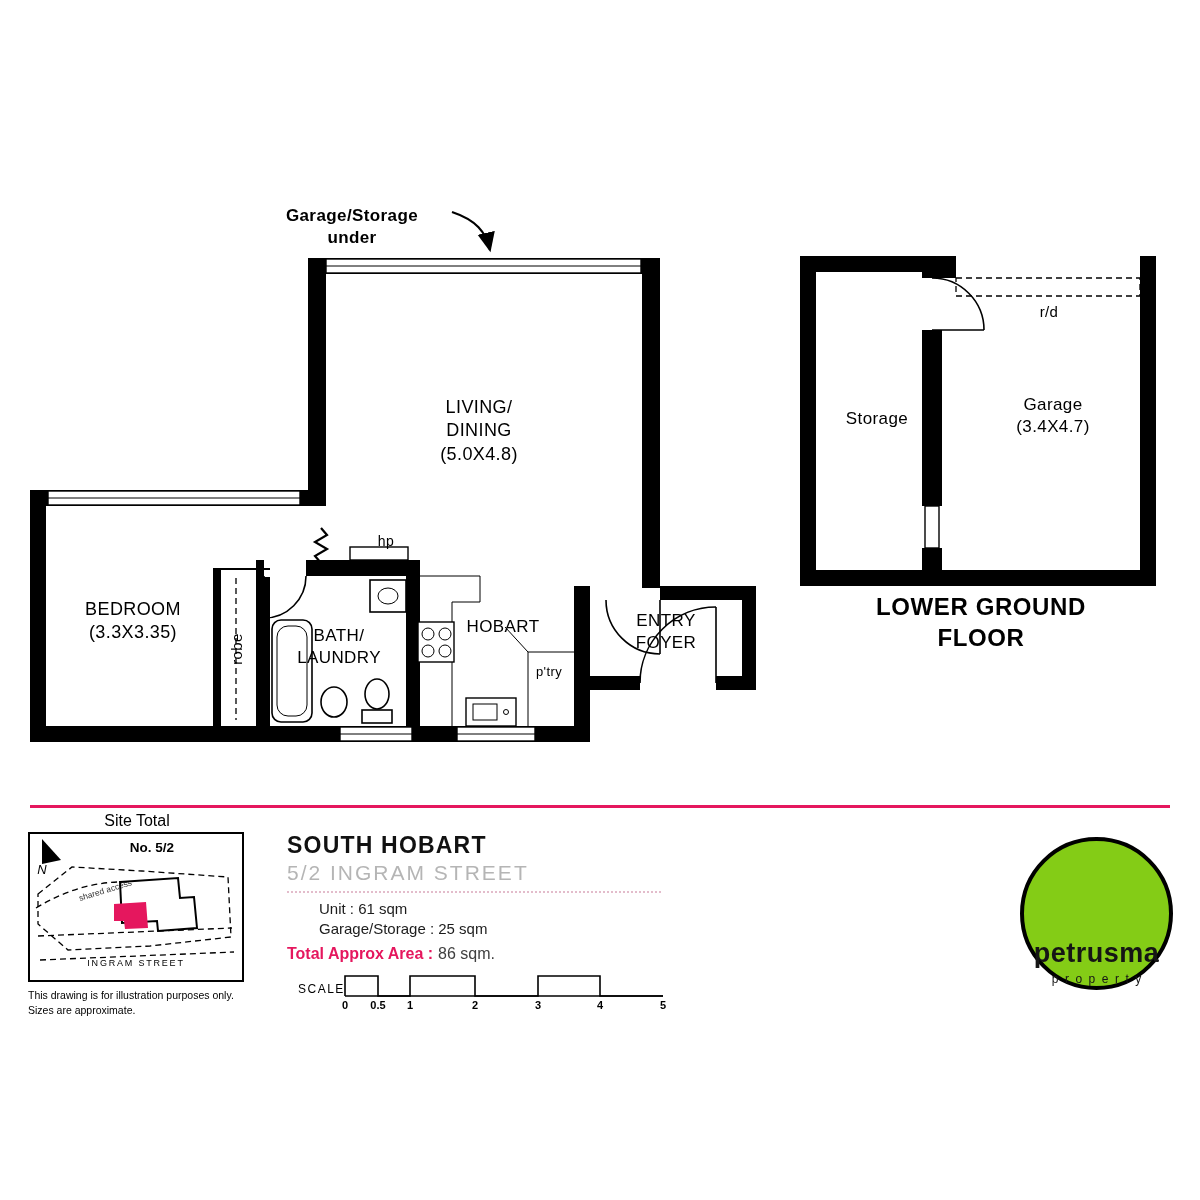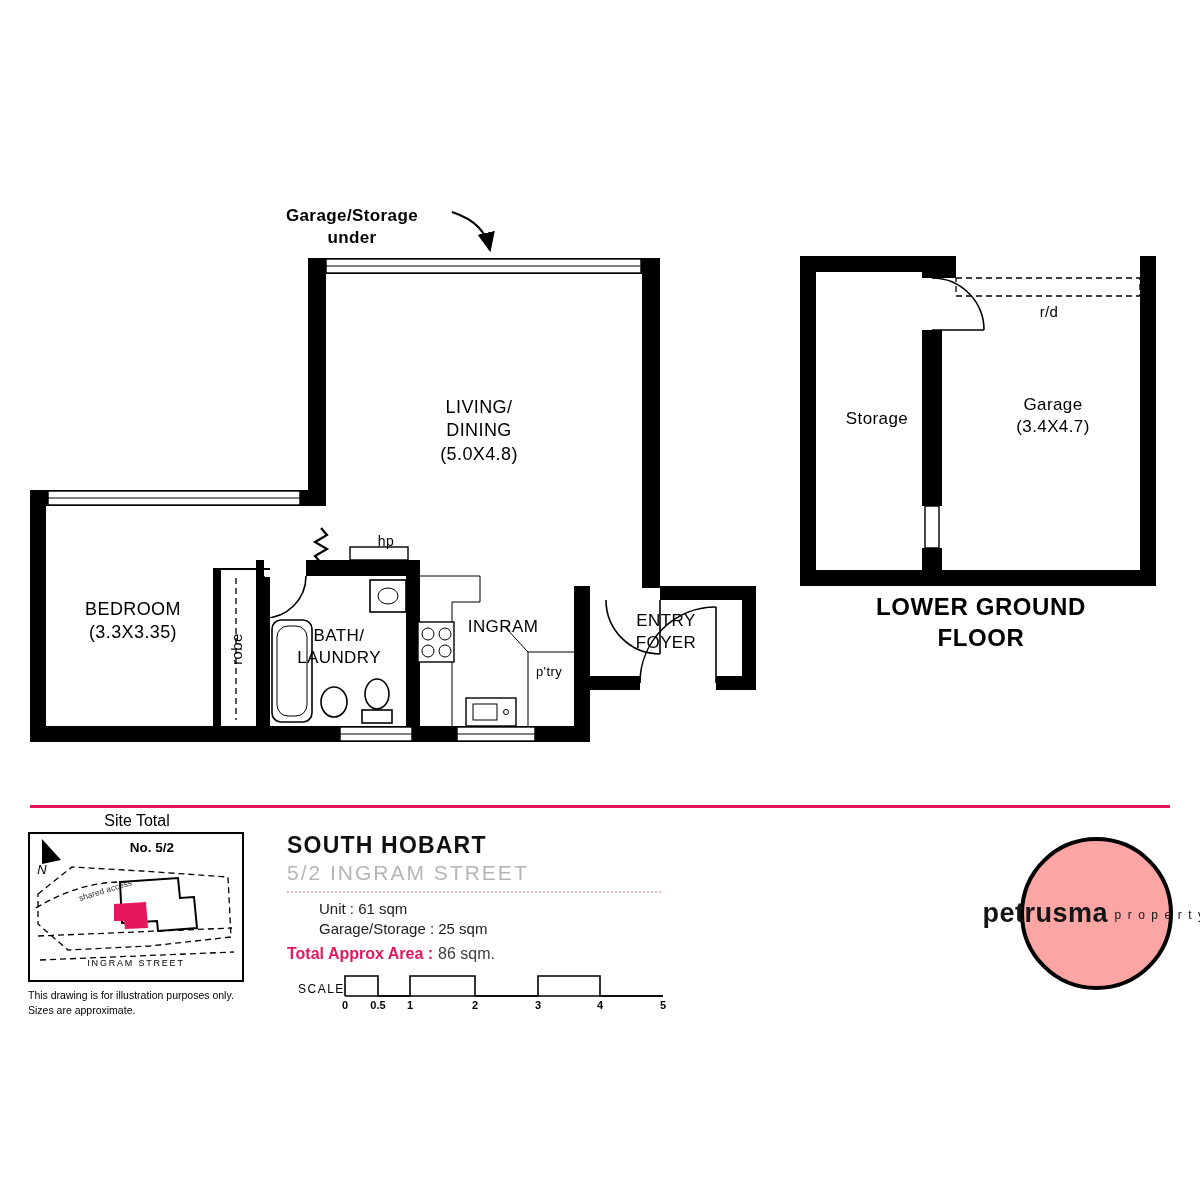--- a/index.html
+++ b/index.html
@@ -34,21 +34,21 @@
   .address { position:absolute; left:287px; top:861px; font-size:21px; letter-spacing:2px; color:#b5b5b5; }
   .dotted-divider { position:absolute; left:287px; top:891px; width:374px; border-top:2px dotted #e3bccb; }
   .area-line { position:absolute; left:287px; font-size:15px; color:#1c1c1c;margin-left:32px; }
   .total-line { position:absolute; left:287px; top:945px; font-size:16px; }
   .total-line .t-label { color:#E5175E; font-weight:bold; }
   .total-line .t-value { margin-left:5px; color:#404040; }
   .scale-label { position:absolute; left:298px; top:982px; font-size:12px; letter-spacing:1.5px; }
   .tick { position:absolute; top:999px; transform:translateX(-50%); font-size:11px; font-weight:bold; }
 
   .logo { position:absolute; left:1020px; top:837px; width:153px; height:153px; border:4px solid #000; border-radius:50%;
-          display:flex; flex-direction:row; align-items:center; justify-content:center; background:#fca5a5; }
+          display:flex; flex-direction:column; align-items:center; justify-content:flex-end; background:#84cc16; }
   .logo-name { font-size:27px; font-weight:bold; letter-spacing:.5px; color:#151515; }
   .logo-tagline { font-size:12px; letter-spacing:6.5px; text-indent:6.5px; margin-top:3px; color:#151515; }
 </style>
 </head>
 <body>
 
 <div id="canvas">
 
   <svg class="plan-svg" width="1200" height="1200" viewBox="0 0 1200 1200">
     <defs>
@@ -149,21 +149,21 @@
 under</div>
   <div class="lbl" style="left:479px;top:431px;font-size:18px;">LIVING/
 DINING
 (5.0X4.8)</div>
   <div class="lbl" style="left:133px;top:621px;font-size:18px;">BEDROOM
 (3.3X3.35)</div>
   <div class="lbl rot" style="left:237px;top:649px;font-size:15px;">robe</div>
   <div class="lbl" style="left:339px;top:647px;font-size:17px;">BATH/
 LAUNDRY</div>
   <div class="lbl" style="left:386px;top:541px;font-size:14px;">hp</div>
-  <div class="lbl" style="left:503px;top:627px;font-size:17px;">INGRAM</div>
+  <div class="lbl" style="left:503px;top:627px;font-size:17px;">HOBART</div>
   <div class="lbl" style="left:549px;top:672px;font-size:13px;">p'try</div>
   <div class="lbl" style="left:666px;top:632px;font-size:17px;">ENTRY
 FOYER</div>
 
   <div class="lbl" style="left:877px;top:419px;font-size:17px;">Storage</div>
   <div class="lbl" style="left:1053px;top:416px;font-size:17px;">Garage
 (3.4X4.7)</div>
   <div class="lbl" style="left:1049px;top:312px;font-size:15px;">r/d</div>
   <div class="lbl floor-title" style="left:981px;top:622px;">LOWER GROUND FLOOR</div>
 

